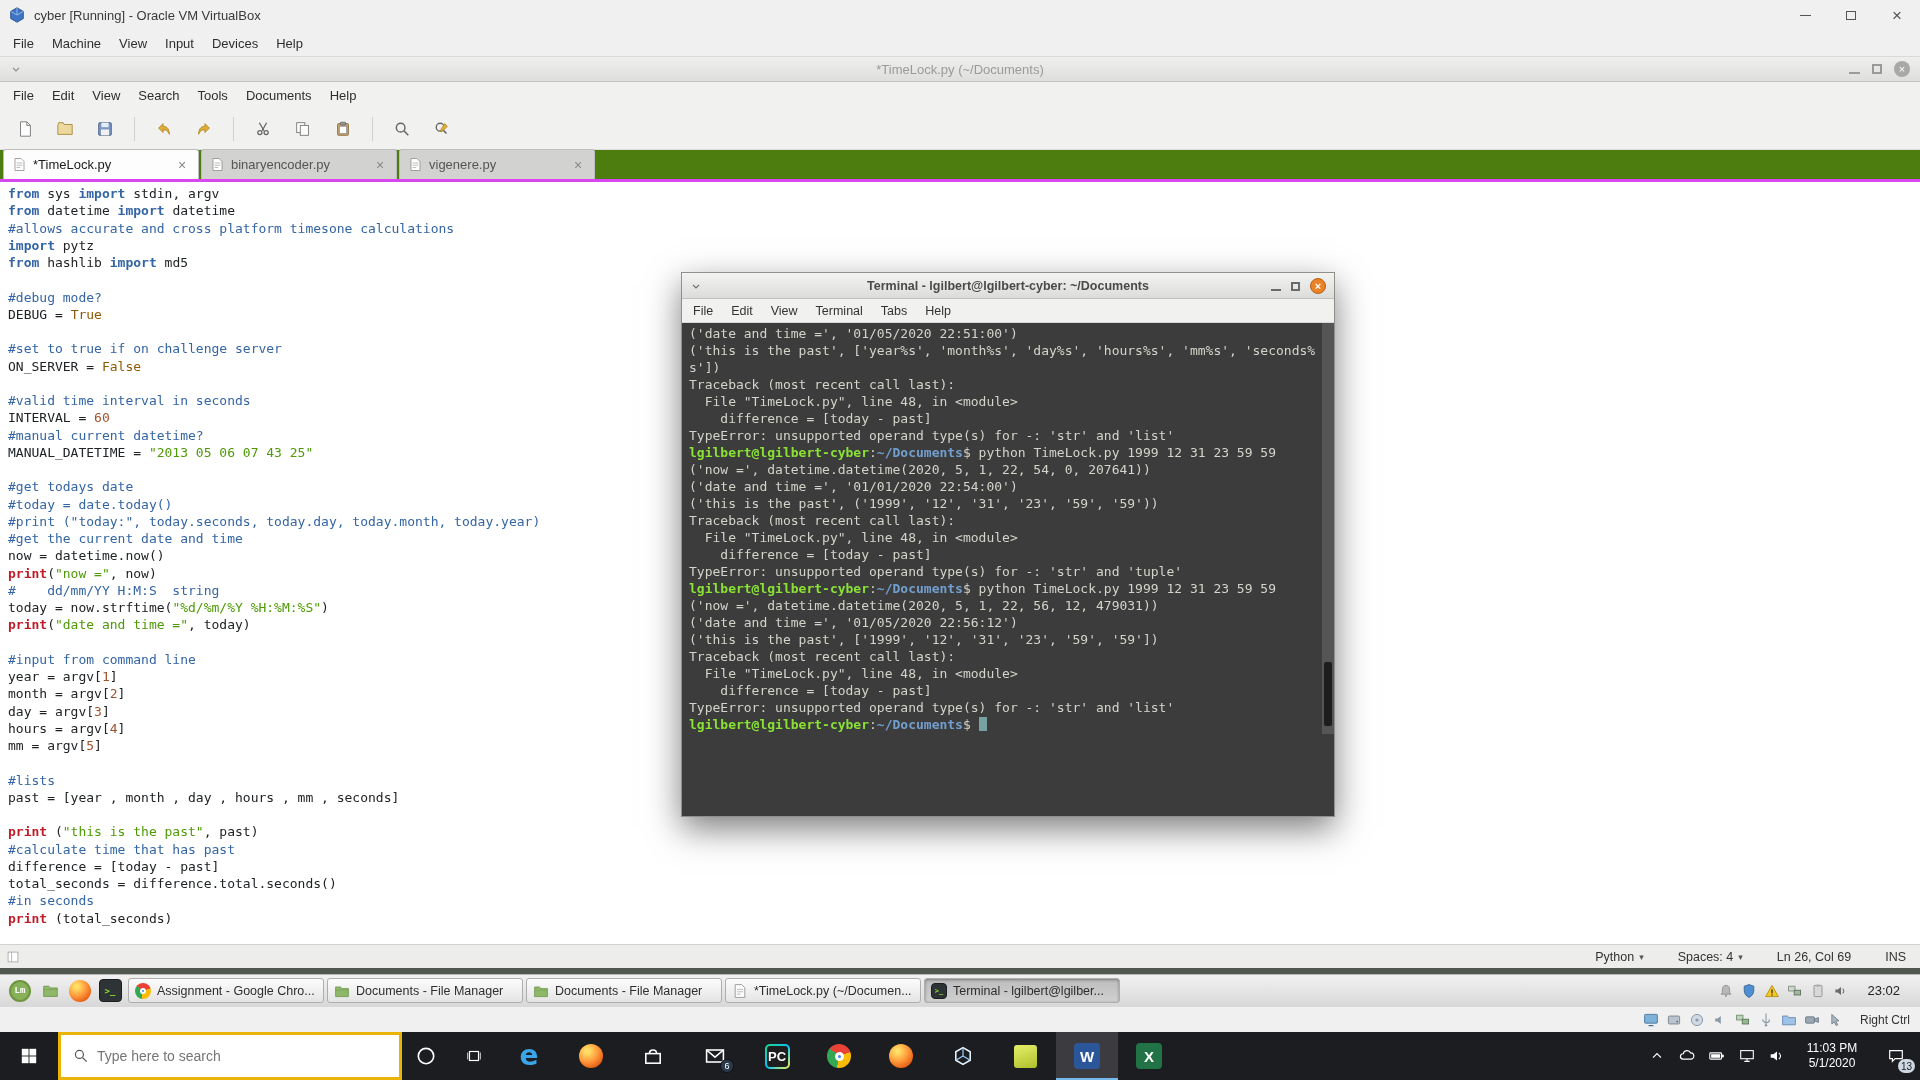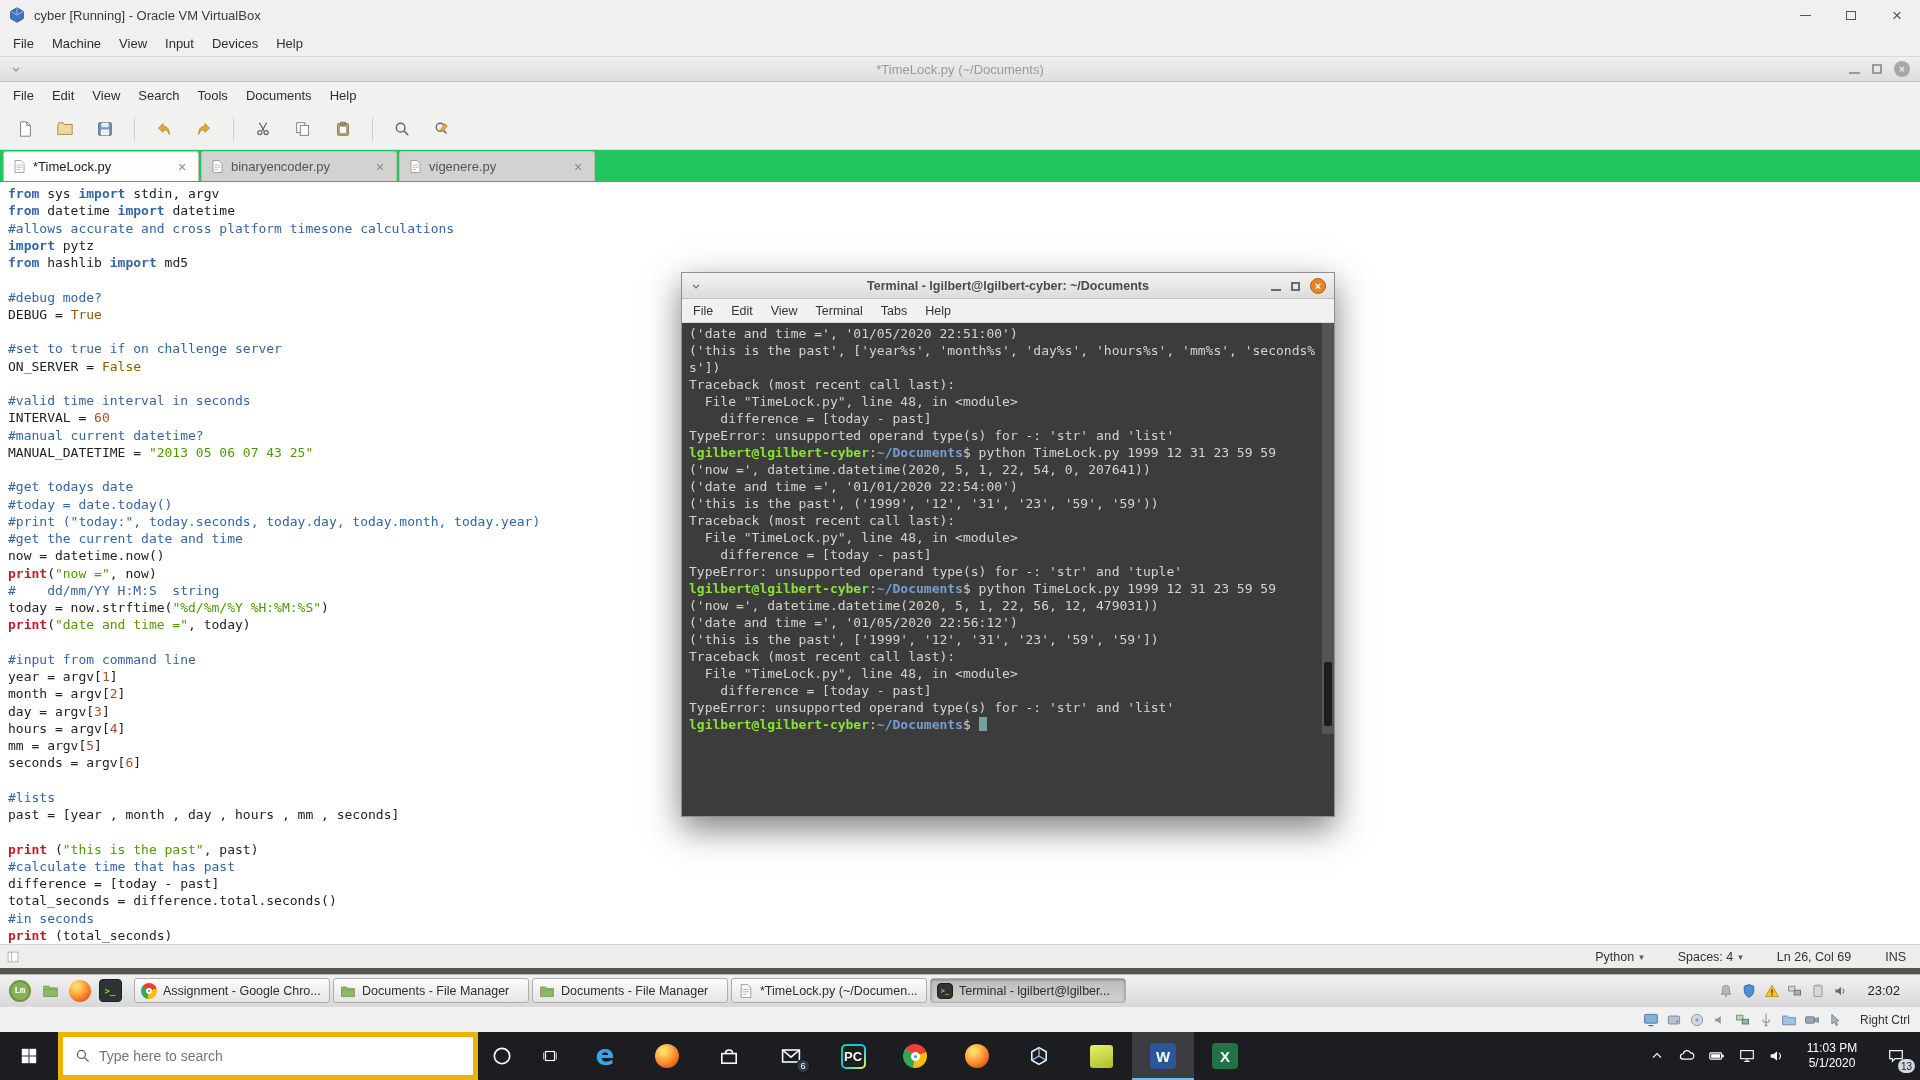--- a/index.html
+++ b/index.html
@@ -26,21 +26,21 @@
 .mint-btns{margin-left:auto;display:flex;gap:12px;align-items:center;z-index:1}
 .mint-min{width:11px;height:2px;background:#9a9a98;display:inline-block}
 .mint-max{width:10px;height:10px;border:2px solid #9a9a98;display:inline-block}
 .mint-close{width:16px;height:16px;border-radius:50%;background:#a8a8a6;color:#fff;font-size:11px;display:flex;align-items:center;justify-content:center}
 
 
 .ed-menubar{left:0;top:82px;width:100%;height:26px;background:#f1f1ef;display:flex;align-items:center;padding-left:4px}
 .ed-toolbar{left:0;top:108px;width:100%;height:42px;background:#f1f1ef;border-bottom:1px solid #dcdcda;display:flex;align-items:center;padding-left:8px;gap:6px}
 .tb-btn{width:34px;height:32px;display:flex;align-items:center;justify-content:center;border-radius:3px}
 .tb-sep{width:1px;height:24px;background:#d0d0ce;margin:0 6px}
-.ed-tabbar{left:0;top:150px;width:100%;height:32px;background:#22c55e;display:flex;align-items:flex-end;padding-left:3px;gap:2px;border-bottom:1px solid #d946ef}
+.ed-tabbar{left:0;top:150px;width:100%;height:32px;background:#4d7c0f;display:flex;align-items:flex-end;padding-left:3px;gap:2px;border-bottom:3px solid #d946ef}
 .tab{height:30px;width:196px;display:flex;align-items:center;padding:0 8px;gap:6px;background:#d2d2d0;border:1px solid #bdbdbb;border-bottom:none;border-radius:3px 3px 0 0;font-size:13px;color:#555}
 .tab.active{background:#fdfdfd;color:#1a1a1a}
 .tab-label{flex:1;white-space:nowrap;overflow:hidden;text-overflow:ellipsis;text-align:left}
 .tab-close{width:16px;height:16px;display:flex;align-items:center;justify-content:center;color:#888;font-size:14px}
 .ed-code{left:0;top:182px;width:100%;height:762px;background:#fff;padding:3px 0 0 8px;font-family:"DejaVu Sans Mono",monospace;font-size:13px;line-height:17.25px;color:#202325;overflow:hidden}
 .code-line{white-space:pre}
 .c-p{color:#202325}
 .c-k{color:#3465a4;font-weight:bold}
 .c-c{color:#3465a4}
 .c-s{color:#4e9a06}
@@ -82,21 +82,21 @@
 .vm-tray{margin-left:auto;display:flex;align-items:center;gap:7px}
 .vm-clock{font-size:13px;color:#222;margin:0 14px}
 
 
 .vbx-statusbar{left:0;top:1006px;width:100%;height:26px;background:#f0f0f0;border-top:1px solid #d8d8d8;display:flex;align-items:center;justify-content:flex-end;gap:7px;padding-right:10px}
 .hostkey{font-size:12px;color:#333;margin-left:10px}
 
 
 .win-taskbar{left:0;top:1032px;width:100%;height:48px;background:#1c1d21;display:flex;align-items:stretch;color:#fff}
 .start-btn{width:58px;display:flex;align-items:center;justify-content:center}
-.win-search{width:420px;background:#fff;display:flex;align-items:center;gap:8px;padding:0 12px;border:5px solid #eab308}
+.win-search{width:344px;background:#fff;display:flex;align-items:center;gap:8px;padding:0 12px;border:3px solid #eab308}
 .win-search input{border:none;outline:none;font-size:14px;color:#333;width:100%;background:transparent;font-family:"Liberation Sans",sans-serif}
 .cortana-btn,.taskview-btn{width:48px;display:flex;align-items:center;justify-content:center}
 .win-apps{display:flex;align-items:stretch}
 .app-btn{width:62px;display:flex;align-items:center;justify-content:center;position:relative}
 .app-btn.active{background:rgba(255,255,255,.14);box-shadow:inset 0 -2px 0 #76b9ed}
 .app-badge{position:absolute;right:12px;bottom:7px;min-width:14px;height:14px;border-radius:7px;background:#2b3a4a;border:1px solid #0f1216;color:#fff;font-size:9px;display:flex;align-items:center;justify-content:center;padding:0 3px}
 .win-tray{margin-left:auto;display:flex;align-items:center}
 .tray-btn{width:30px;height:48px;display:flex;align-items:center;justify-content:center}
 .win-clock{width:80px;text-align:center;font-size:12px;line-height:15px;padding:0 4px}
 .action-center{width:48px;height:48px;display:flex;align-items:center;justify-content:center;position:relative}
@@ -324,21 +324,20 @@
       <div class="code-line"><span class="c-c">#    dd/mm/YY H:M:S  string</span></div>
       <div class="code-line"><span class="c-p">today = now.strftime(</span><span class="c-s">"%d/%m/%Y %H:%M:%S"</span><span class="c-p">)</span></div>
       <div class="code-line"><span class="c-f">print</span><span class="c-p">(</span><span class="c-s">"date and time ="</span><span class="c-p">, today)</span></div>
       <div class="code-line">&nbsp;</div>
       <div class="code-line"><span class="c-c">#input from command line</span></div>
       <div class="code-line"><span class="c-p">year = argv[</span><span class="c-n">1</span><span class="c-p">]</span></div>
       <div class="code-line"><span class="c-p">month = argv[</span><span class="c-n">2</span><span class="c-p">]</span></div>
       <div class="code-line"><span class="c-p">day = argv[</span><span class="c-n">3</span><span class="c-p">]</span></div>
       <div class="code-line"><span class="c-p">hours = argv[</span><span class="c-n">4</span><span class="c-p">]</span></div>
       <div class="code-line"><span class="c-p">mm = argv[</span><span class="c-n">5</span><span class="c-p">]</span></div>
-      <div class="code-line"><span class="c-p">seconds = argv[</span><span class="c-n">6</span><span class="c-p">]</span></div>
       <div class="code-line">&nbsp;</div>
       <div class="code-line"><span class="c-c">#lists</span></div>
       <div class="code-line"><span class="c-p">past = [year , month , day , hours , mm , seconds]</span></div>
       <div class="code-line">&nbsp;</div>
       <div class="code-line"><span class="c-f">print</span><span class="c-p"> (</span><span class="c-s">"this is the past"</span><span class="c-p">, past)</span></div>
       <div class="code-line"><span class="c-c">#calculate time that has past</span></div>
       <div class="code-line"><span class="c-p">difference = [today - past]</span></div>
       <div class="code-line"><span class="c-p">total_seconds = difference.total.seconds()</span></div>
       <div class="code-line"><span class="c-c">#in seconds</span></div>
       <div class="code-line"><span class="c-f">print</span><span class="c-p"> (total_seconds)</span></div>
@@ -436,21 +435,21 @@
           <span class="icon">
             <span class="ic-fx"></span>
           </span>
         </button>
         <button class="launcher">
           <span class="icon">
             <span class="ic-term">&gt;_</span>
           </span>
         </button>
       </span>
-    <span style="display:flex;gap:3px;margin-left:6px">
+    <span style="display:flex;gap:3px;">
         <button class="taskbtn">
           <span class="icon">
             <span class="ic-chrome">
               <span class="ic-chrome-hub"></span>
             </span>
           </span>
           <span class="taskbtn-label">Assignment - Google Chro...</span>
         </button>
         <button class="taskbtn">
           <span class="icon">

